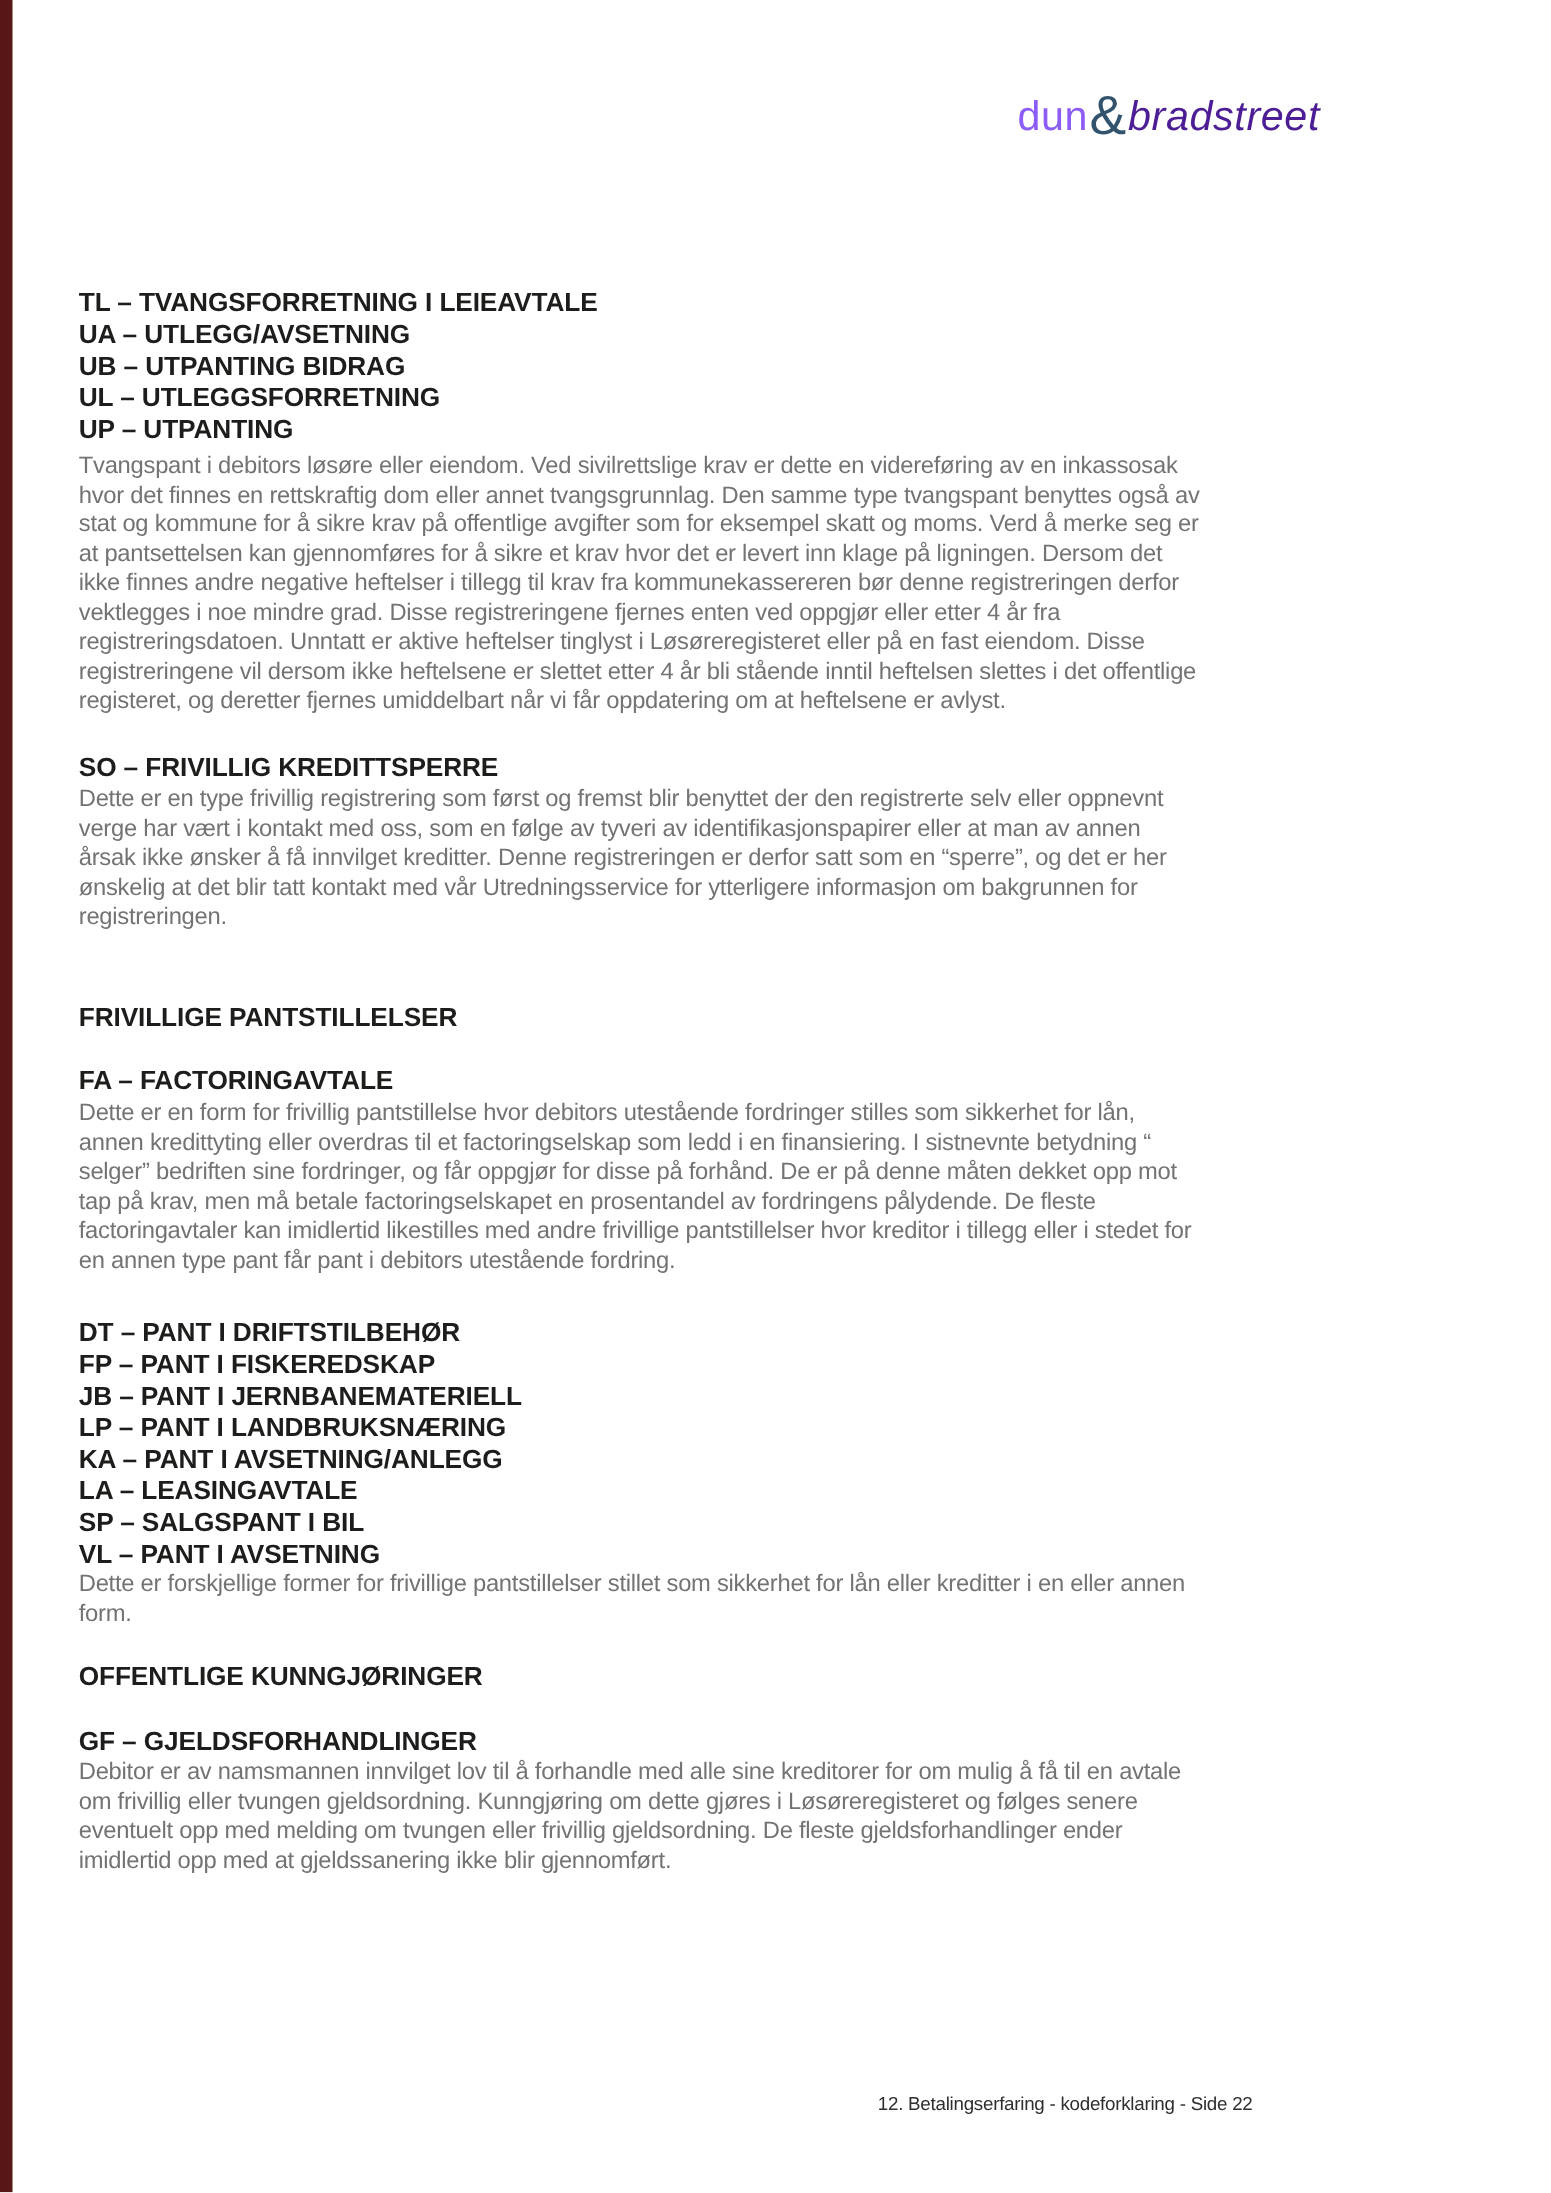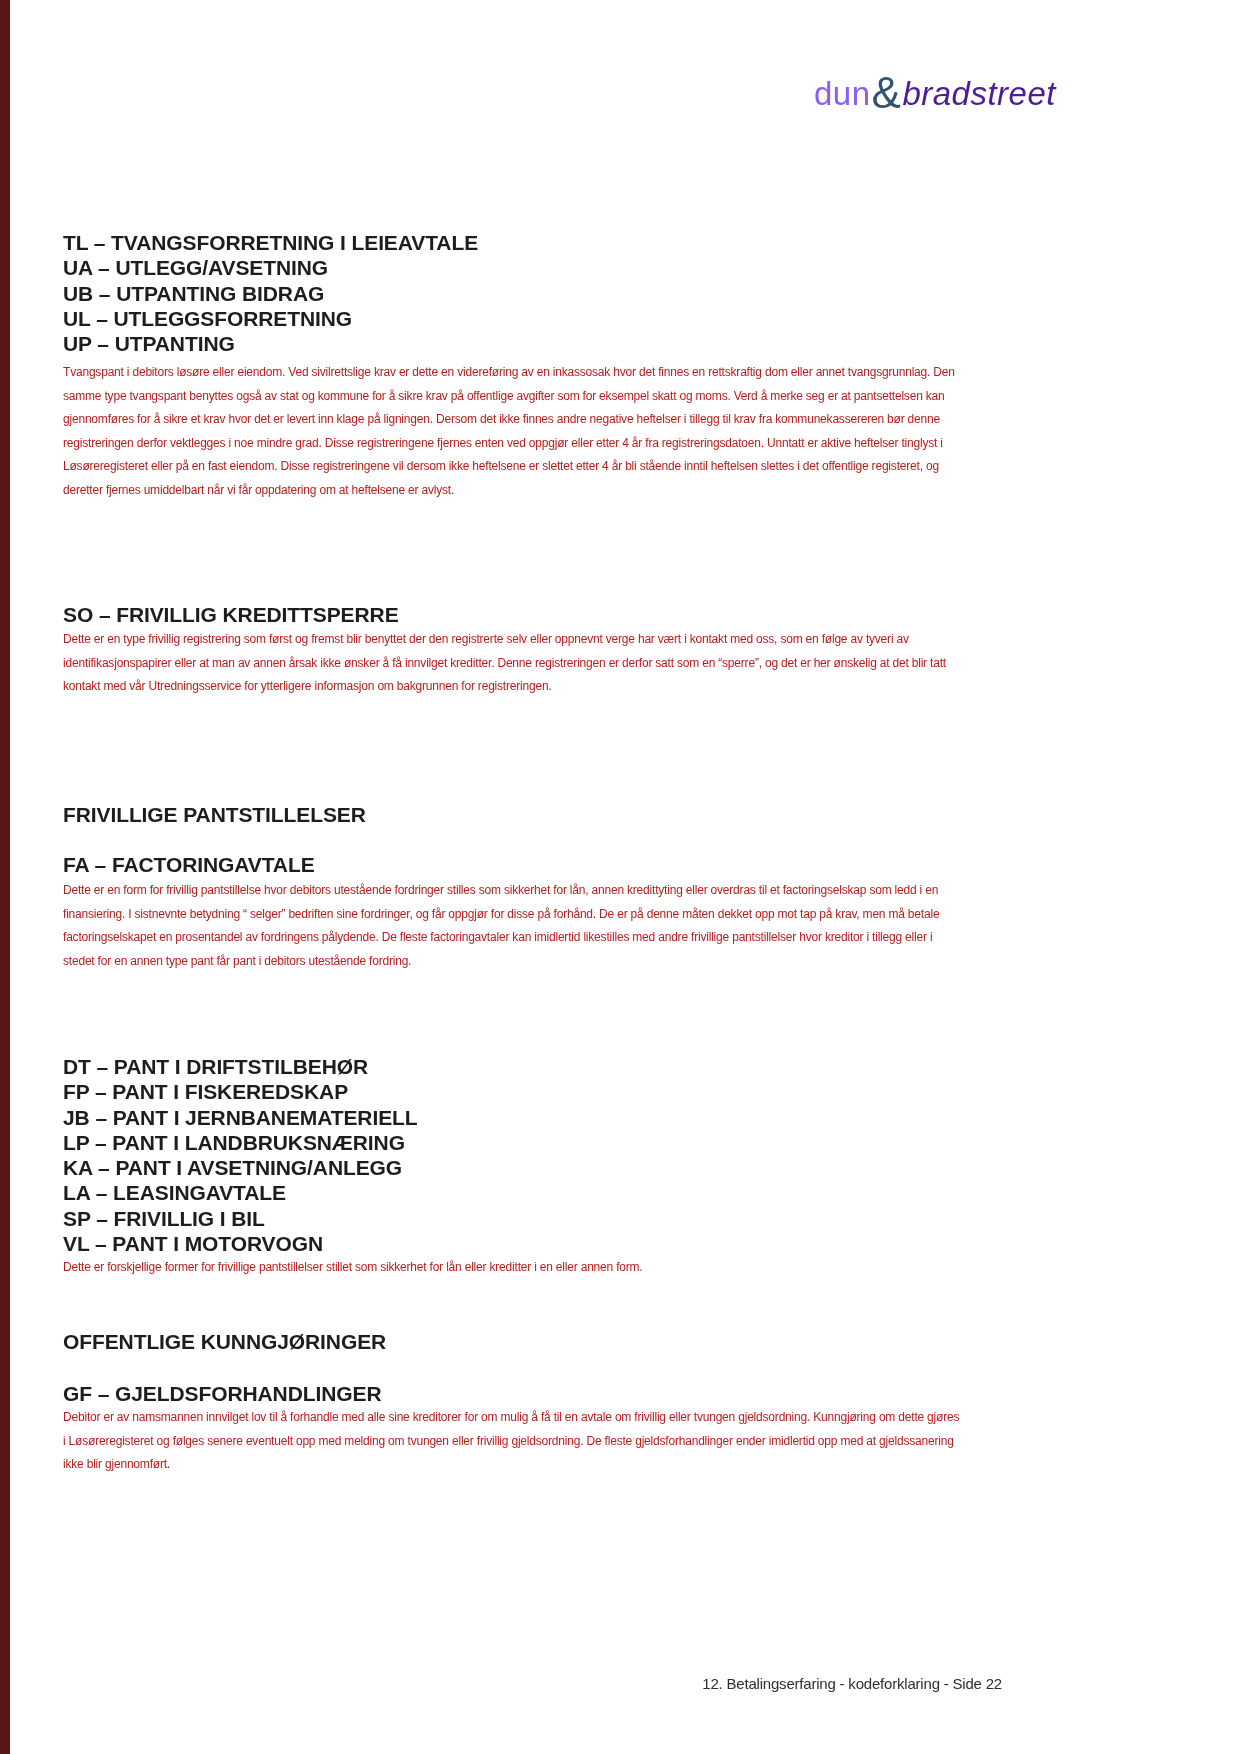--- a/index.html
+++ b/index.html
@@ -42,22 +42,22 @@
     width: 897px;
   }
   .code-list div, .code-heading, .section-title {
     font-weight: bold;
     color: #1d1d1b;
     font-size: 21px;
     line-height: 25.3px;
     letter-spacing: -0.1px;
   }
   .body-text {
-    color: #b91c1c;
-    font-size: 12px;
+    color: #737373;
+    font-size: 19px;
     line-height: 23.5px;
     letter-spacing: -0.2px;
   }
   .footer {
     position: absolute;
     left: 63px;
     right: 239px;
     top: 1675px;
     text-align: right;
     color: #2e2e2e;
@@ -96,22 +96,22 @@
 
   <div class="block body-text" style="top:879px">Dette er en form for frivillig pantstillelse hvor debitors utestående fordringer stilles som sikkerhet for lån, annen kredittyting eller overdras til et factoringselskap som ledd i en finansiering. I sistnevnte betydning “ selger” bedriften sine fordringer, og får oppgjør for disse på forhånd. De er på denne måten dekket opp mot tap på krav, men må betale factoringselskapet en prosentandel av fordringens pålydende. De fleste factoringavtaler kan imidlertid likestilles med andre frivillige pantstillelser hvor kreditor i tillegg eller i stedet for en annen type pant får pant i debitors utestående fordring.</div>
 
   <div class="block code-list" style="top:1054px">
     <div>DT – PANT I DRIFTSTILBEHØR</div>
     <div>FP – PANT I FISKEREDSKAP</div>
     <div>JB – PANT I JERNBANEMATERIELL</div>
     <div>LP – PANT I LANDBRUKSNÆRING</div>
     <div>KA – PANT I AVSETNING/ANLEGG</div>
     <div>LA – LEASINGAVTALE</div>
-    <div>SP – FRIVILLIG I BIL</div>
-    <div>VL – PANT I MOTORVOGN</div>
+    <div>SP – SALGSPANT I BIL</div>
+    <div>VL – PANT I AVSETNING</div>
   </div>
 
   <div class="block body-text" style="top:1256px">Dette er forskjellige former for frivillige pantstillelser stillet som sikkerhet for lån eller kreditter i en eller annen form.</div>
 
   <div class="block section-title" style="top:1329px">OFFENTLIGE KUNNGJØRINGER</div>
 
   <div class="block code-heading" style="top:1381px">GF – GJELDSFORHANDLINGER</div>
 
   <div class="block body-text" style="top:1406px">Debitor er av namsmannen innvilget lov til å forhandle med alle sine kreditorer for om mulig å få til en avtale om frivillig eller tvungen gjeldsordning. Kunngjøring om dette gjøres i Løsøreregisteret og følges senere eventuelt opp med melding om tvungen eller frivillig gjeldsordning. De fleste gjeldsforhandlinger ender imidlertid opp med at gjeldssanering ikke blir gjennomført.</div>
 

